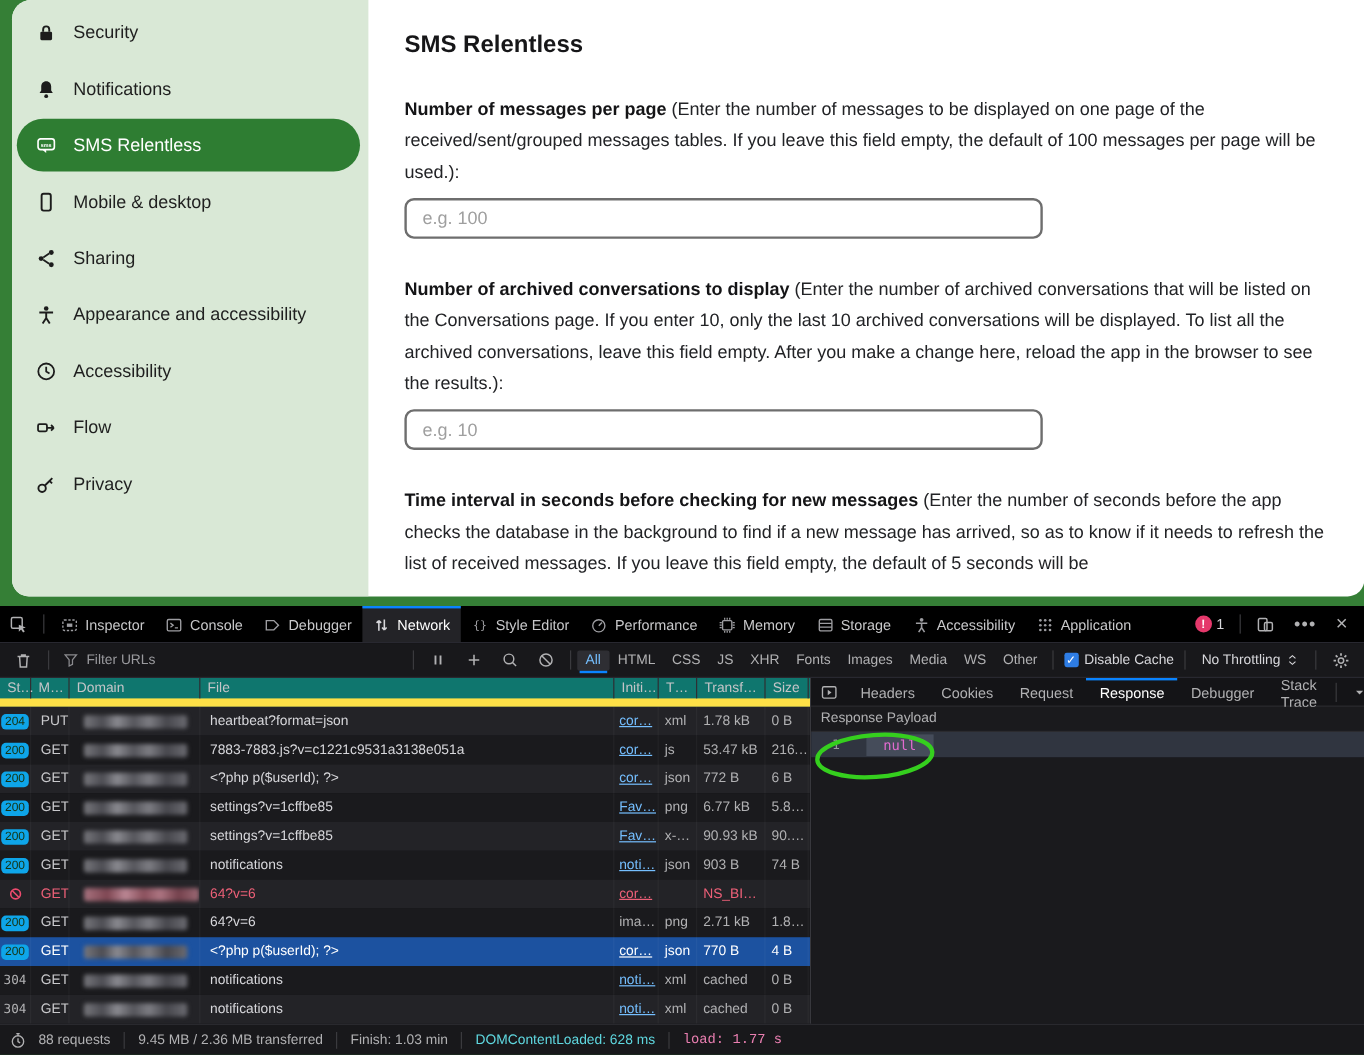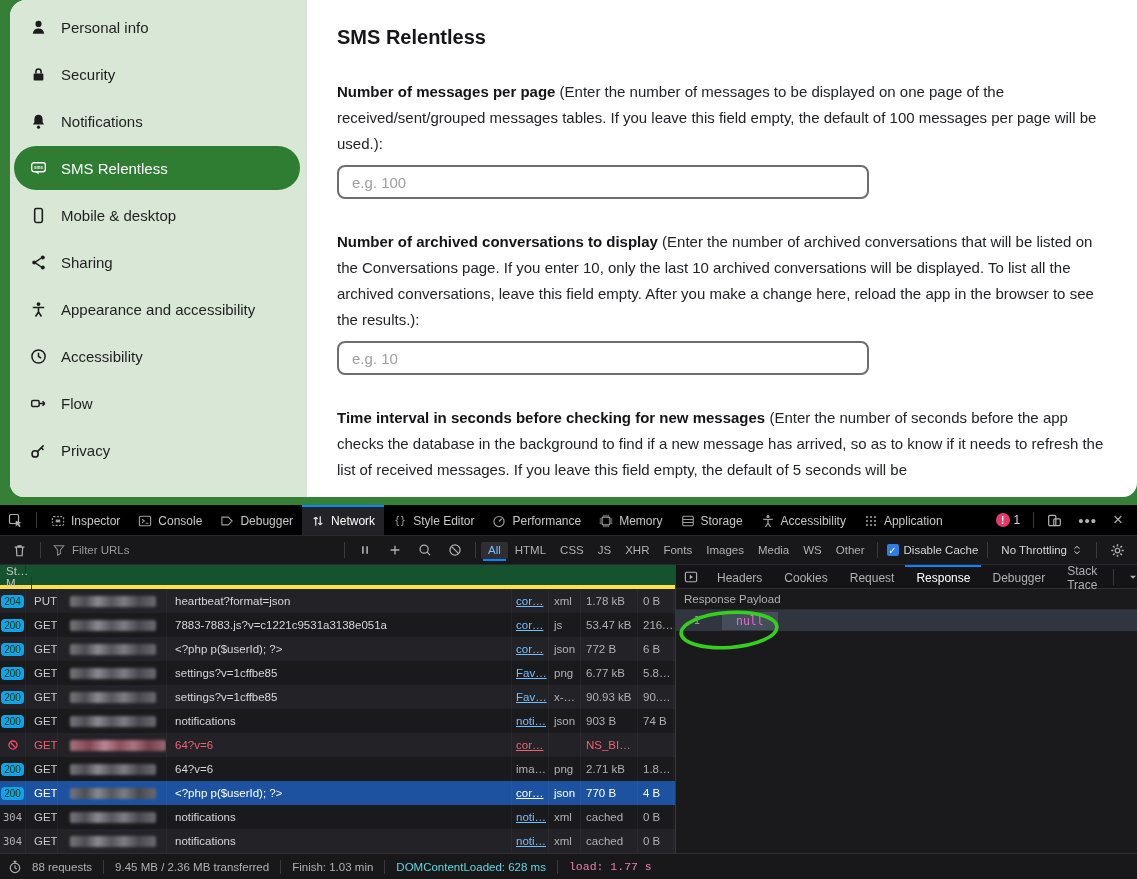--- a/index.html
+++ b/index.html
@@ -63,22 +63,22 @@
   .type-btn.selected { color:#75bfff; background:#2e2e33; }
   .type-btn.selected::after { content:""; position:absolute; left:2px; right:2px; bottom:-2px;
                               height:2px; background:#0a84ff; }
   .cache-wrap { display:flex; align-items:center; gap:5px; padding:0 4px; cursor:pointer; }
   .cbox { width:12px; height:12px; border-radius:2px; background:#2e7de5; color:#fff; font-size:10px;
           display:flex; align-items:center; justify-content:center; }
   .throttle { display:flex; align-items:center; gap:4px; padding:0 8px; color:#d7d7db; cursor:pointer; }
 
   .dt-body { display:flex; height:288px; }
   .net-table { width:675px; flex:none; display:flex; flex-direction:column; }
-  .net-header { height:24px; display:flex; background:#14532d; border-bottom:4px solid #fde047;
-                color:#c5c5c8;flex-direction:column; }
+  .net-header { height:24px; display:flex; background:#0f766e; border-bottom:7px solid #fde047;
+                color:#c5c5c8; }
   .net-header .hc { display:flex; align-items:center; padding-left:6px; border-right:1px solid #2f2f33; }
   .net-row { height:24px; display:flex; align-items:stretch; cursor:pointer; }
   .net-row.odd  { background:#232327; }
   .net-row.even { background:#1a1a1d; }
   .net-row.selected { background:#1c52a0; color:#fff; }
   .cell { display:flex; align-items:center; overflow:hidden; white-space:nowrap;
           border-right:1px solid rgba(255,255,255,0.04); }
   .c-status { justify-content:center; }
   .pill { background:#0ea5e9; color:#16320f; font-family:Liberation Sans, sans-serif;
           font-size:10px; padding:1px 3px; border-radius:4px; }
@@ -131,27 +131,20 @@
 </head>
 <body>
 
 <div class="stage">
 
   <div class="app-region">
     <div class="card">
       <nav class="sidebar">
           <div class="side-item">
             <svg class="side-ic" width="17" height="17" viewBox="0 0 16 16" fill="currentColor">
-              <circle cx="8" cy="4.6" r="2.9"></circle>
-              <path d="M2.6 13.8c.4-3.2 2.5-4.9 5.4-4.9s5 1.7 5.4 4.9z"></path>
-            </svg>
-            <span class="side-label">Personal info</span>
-          </div>
-          <div class="side-item">
-            <svg class="side-ic" width="17" height="17" viewBox="0 0 16 16" fill="currentColor">
               <path d="M5.6 7V5.2a2.4 2.4 0 0 1 4.8 0V7" fill="none" stroke="currentColor" stroke-width="1.5"></path>
               <rect x="3.4" y="7" width="9.2" height="6.6" rx="1"></rect>
             </svg>
             <span class="side-label">Security</span>
           </div>
           <div class="side-item">
             <svg class="side-ic" width="17" height="17" viewBox="0 0 16 16" fill="currentColor">
               <path d="M8 1.6c2.4 0 3.9 1.8 3.9 4.2v3l1.3 2H2.8l1.3-2v-3C4.1 3.4 5.6 1.6 8 1.6z"></path>
               <circle cx="8" cy="13.3" r="1.5"></circle>
             </svg>

